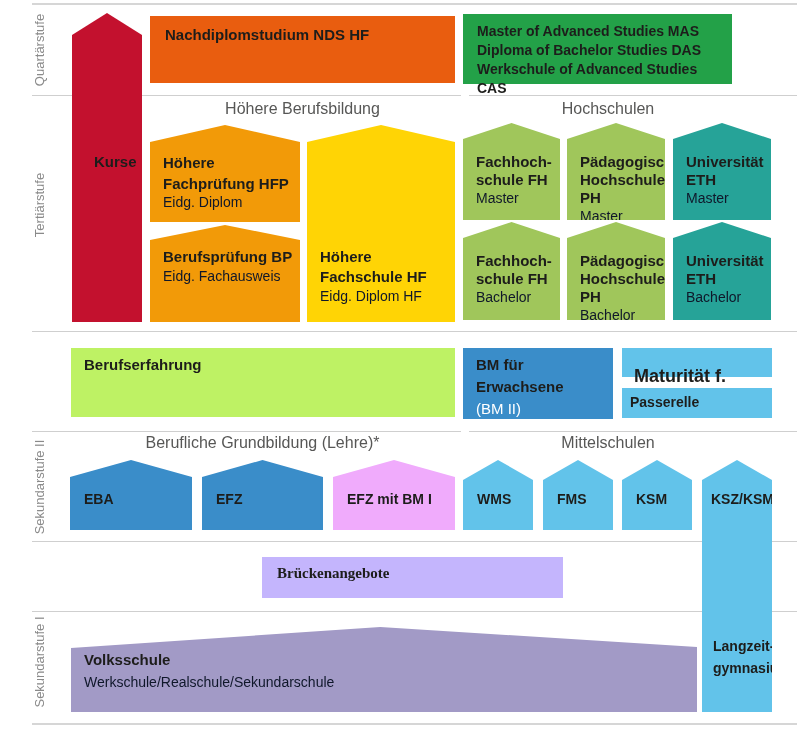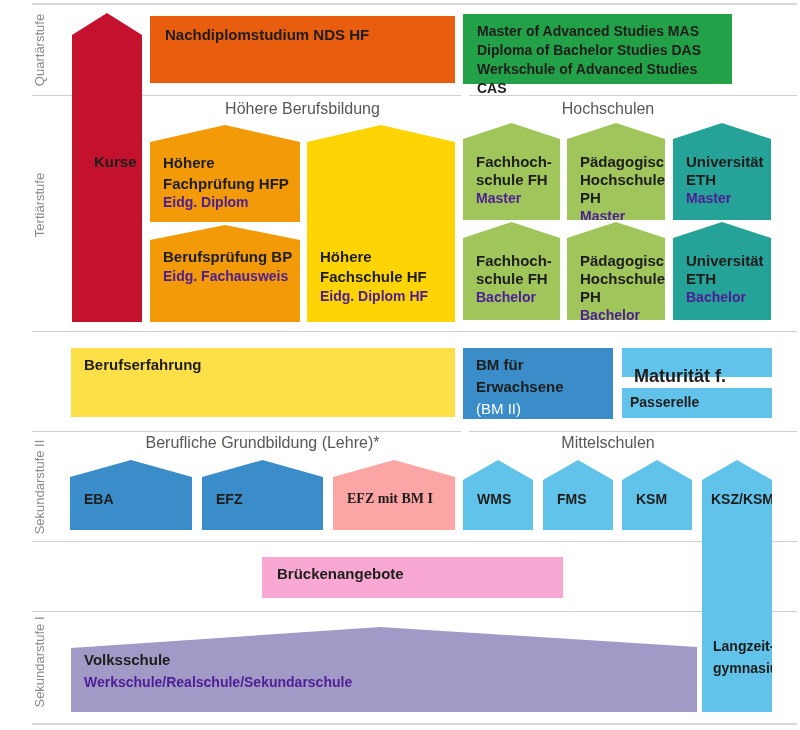--- a/index.html
+++ b/index.html
@@ -9,21 +9,21 @@
   .line { position:absolute; height:1px; background:#cfcfcf; z-index:1; }
   .line.thick { height:2px; background:#d6d6d6; }
 
   .vlabel { position:absolute; left:39px; transform:translate(-50%,-50%) rotate(-90deg);
             white-space:nowrap; color:#8a8a8a; font-size:13px; z-index:2; }
 
   .hdr { position:absolute; text-align:center; color:#575756; font-size:16px; z-index:2; }
 
   .blk { position:absolute; z-index:2; color:#1d1d1b; font-size:15px; }
   .b   { font-weight:bold; }
-  .sub { color:#4c1d95; font-weight:bold; font-size:14px; }
+  .sub { color:#0f172a; font-weight:normal; font-size:14px; }
   .white { color:#fff; font-weight:normal; }
 
   
   .a22 { clip-path:polygon(50% 0, 100% 22px, 100% 100%, 0 100%, 0 22px); }
   .a17 { clip-path:polygon(50% 0, 100% 17px, 100% 100%, 0 100%, 0 17px); }
   .a15 { clip-path:polygon(50% 0, 100% 15px, 100% 100%, 0 100%, 0 15px); }
   .a16 { clip-path:polygon(50% 0, 100% 16px, 100% 100%, 0 100%, 0 16px); }
   .a20 { clip-path:polygon(50% 0, 100% 20px, 100% 100%, 0 100%, 0 20px); }
   .vs  { clip-path:polygon(0 21px, 49.4% 0, 100% 20px, 100% 100%, 0 100%); }
 
@@ -143,21 +143,21 @@
     <div class="b">Pädagogische</div>
     <div class="b">Hochschule PH</div>
     <div class="sub">Bachelor</div>
   </div>
   <div class="blk g-ethb a16 t-hochschule" style="background: rgb(38, 163, 152);">
     <div class="b">Universität</div>
     <div class="b">ETH</div>
     <div class="sub">Bachelor</div>
   </div>
 
-  <div class="blk g-beruf" style="background: #fde047;">
+  <div class="blk g-beruf" style="background: #bef264;">
     <div class="b" style="padding:8px 0 0 13px;">Berufserfahrung</div>
   </div>
 
   <div class="blk g-bm" style="background: rgb(58, 141, 201);">
     <div style="padding:6px 0 0 13px; line-height:22px;">
       <div class="b">BM für Erwachsene</div>
       <div class="white">(BM II)</div>
     </div>
   </div>
 
@@ -168,42 +168,42 @@
   <div class="blk g-pass" style="background: rgb(98, 195, 234);">
     <div class="b" style="padding:6px 0 0 8px; font-size:14px;">Passerelle</div>
   </div>
 
   <div class="blk g-eba a17 t-sek2" style="background: rgb(58, 141, 201);">
     <span>EBA</span>
   </div>
   <div class="blk g-efz a17 t-sek2" style="background: rgb(58, 141, 201);">
     <span>EFZ</span>
   </div>
-  <div class="blk g-efzbm a17 t-sek2" style="background: #fca5a5; font-family: Liberation Serif, serif;">
+  <div class="blk g-efzbm a17 t-sek2" style="background: #f0abfc;">
     <span>EFZ mit BM I</span>
   </div>
   <div class="blk g-wms a20 t-sek2" style="background: rgb(98, 195, 234);">
     <span>WMS</span>
   </div>
   <div class="blk g-ksm a20 t-sek2" style="background: rgb(98, 195, 234);">
     <span>KSM</span>
   </div>
   <div class="blk g-fms a20 t-sek2" style="background: rgb(98, 195, 234);">
     <span>FMS</span>
   </div>
 
   <div class="blk g-ksz a20" style="background: rgb(98, 195, 234);">
     <div class="b" style="padding:31px 0 0 9px; font-size:14px;">KSZ/KSM</div>
     <div class="b" style="padding:128px 0 0 11px; font-size:14px; line-height:22px;">
       <div>Langzeit-</div>
       <div>gymnasium</div>
     </div>
   </div>
 
-  <div class="blk g-brk" style="background: #f9a8d4;">
+  <div class="blk g-brk" style="background: #c4b5fd; font-family: Liberation Serif, serif;">
     <div class="b" style="padding:8px 0 0 15px;">Brückenangebote</div>
   </div>
 
   <div class="blk g-vs vs" style="background: rgb(162, 154, 198);">
     <div style="padding:22px 0 0 13px; line-height:22px;">
       <div class="b">Volksschule</div>
       <div class="sub">Werkschule/Realschule/Sekundarschule</div>
     </div>
   </div>
 

